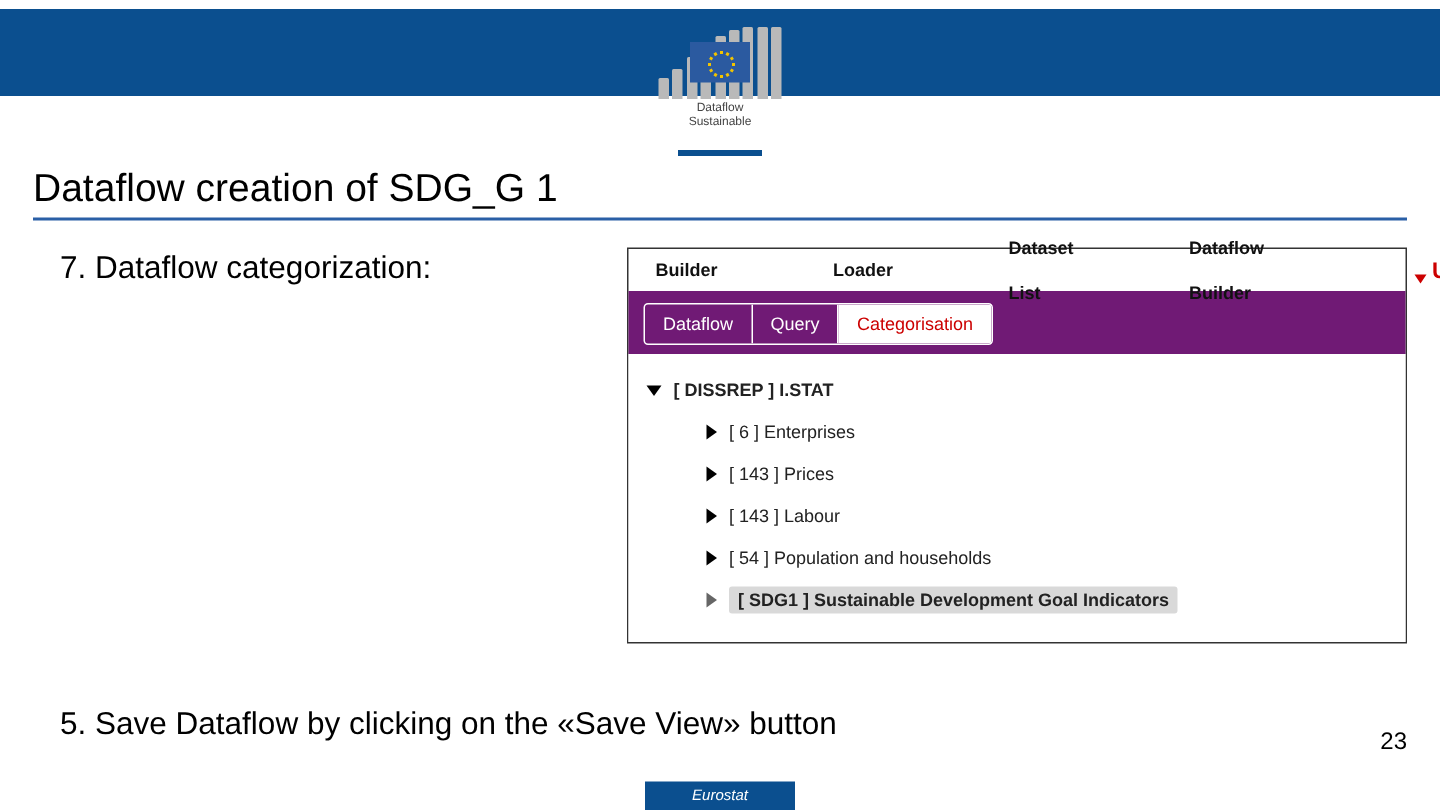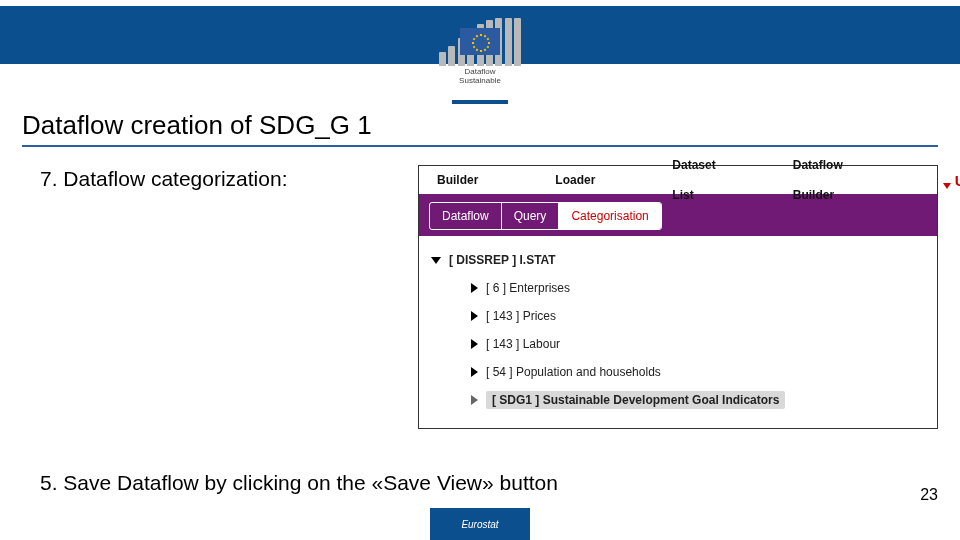--- a/index.html
+++ b/index.html
@@ -48,21 +48,21 @@
   .caret-down { width: 0; height: 0; border-left: 5px solid transparent; border-right: 5px solid transparent; border-top: 7px solid #000; margin-right: 8px; }
   .caret-right { width: 0; height: 0; border-top: 5px solid transparent; border-bottom: 5px solid transparent; border-left: 7px solid #000; margin-right: 8px; }
   .caret-right-open { width: 0; height: 0; border-top: 5px solid transparent; border-bottom: 5px solid transparent; border-left: 7px solid #666; margin-right: 8px; }
   .tree-label { font-size: 12px; }
   .tree-row.selected .tree-label { background: #d9d9d9; padding: 2px 6px; border-radius: 2px; font-weight: bold; }
   .tree .bold { font-weight: bold; }
 
   .page-num { position: absolute; right: 22px; bottom: 36px; font-size: 16px; color: #000; }
 
   
-  .footer-band { position: absolute; left: 50%; transform: translateX(-50%); bottom: 0; width: 100px; height: 32px; background: #0b4f8f; color: #fff; font-style: italic; font-size: 10px; display: flex; align-items: center; justify-content: center; }
+  .footer-band { position: absolute; left: 50%; transform: translateX(-50%); bottom: 0; width: 100px; height: 19px; background: #0b4f8f; color: #fff; font-style: italic; font-size: 10px; display: flex; align-items: center; justify-content: center; }
 </style>
 </head>
 <body>
 
 <div class="ec-header">
   <div class="blue-band"></div>
   <div class="ec-logo-wrap">
     <div class="ec-flag-area">
       <div class="grey-bars">
         <div class="bar" style="height:14px"></div>

